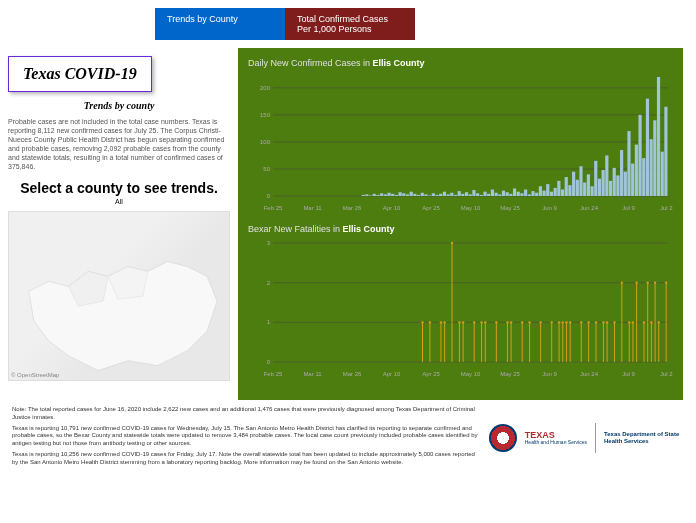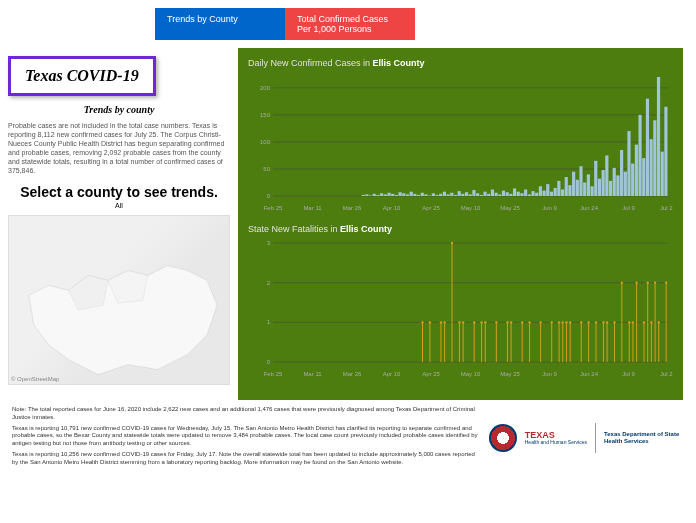--- a/index.html
+++ b/index.html
@@ -1,23 +1,23 @@
 <!DOCTYPE html>
 <html><head>
 <meta charset="utf-8">
 <style>
 * { margin: 0; padding: 0; box-sizing: border-box; }
 body { font-family: Arial, sans-serif; width: 696px; height: 523px; background: #fff; overflow: hidden; }
 .tabs { display: flex; margin-left: 155px; margin-top: 8px; }
 .tab { padding: 6px 12px; font-size: 9px; color: #fff; width: 130px; }
 .tab-active { background: #0066cc; }
-.tab-inactive { background: #ef4444; }
+.tab-inactive { background: #7f1d1d; }
 .main { display: flex; margin-top: 8px; }
 .left { width: 238px; padding: 8px; }
-.title-box { background: #fff; border: 3px solid #6d28d9; padding: 8px 14px; font-size: 16px; font-weight: bold; font-style: italic; box-shadow: 2px 2px 4px rgba(0,0,0,0.3); margin-bottom: 8px; display: inline-block; font-family: Georgia, serif; }
+.title-box { background: #fff; border: 1px solid #6d28d9; padding: 8px 14px; font-size: 16px; font-weight: bold; font-style: italic; box-shadow: 2px 2px 4px rgba(0,0,0,0.3); margin-bottom: 8px; display: inline-block; font-family: Georgia, serif; }
 .subtitle { font-style: italic; font-weight: bold; font-size: 10px; text-align: center; margin-bottom: 6px; font-family: Georgia, serif; }
 .desc { font-size: 7px; color: #555; line-height: 1.3; margin-bottom: 8px; }
 .select-label { font-size: 14px; font-weight: bold; text-align: center; margin-bottom: 2px; }
 .select-val { font-size: 7px; text-align: center; margin-bottom: 6px; }
 .map { width: 222px; height: 170px; background: linear-gradient(135deg, #f0f0f0 40%, #e8e8e8 60%); position: relative; border: 1px solid #ddd; }
 .map-attrib { position: absolute; bottom: 2px; left: 2px; font-size: 6px; color: #888; }
 .right { width: 445px; background: #4d7c0f; padding: 10px; }
 .chart-title { color: #e0e0e0; font-size: 9px; margin-bottom: 4px; }
 .chart-title .county { color: #fff; font-weight: bold; }
 .chart { position: relative; height: 142px; margin-bottom: 10px; }
@@ -193,21 +193,21 @@
           <rect class="bar-cases" x="394.1588785046729" y="86.13636363636364" width="3.191588785046729" height="37.86363636363636"></rect>
           <rect class="bar-cases" x="397.85046728971963" y="26.636363636363626" width="3.191588785046729" height="97.36363636363637"></rect>
           <rect class="bar-cases" x="401.5420560747663" y="67.20454545454545" width="3.191588785046729" height="56.79545454545455"></rect>
           <rect class="bar-cases" x="405.23364485981307" y="48.27272727272728" width="3.191588785046729" height="75.72727272727272"></rect>
           <rect class="bar-cases" x="408.9252336448598" y="5" width="3.191588785046729" height="119"></rect>
           <rect class="bar-cases" x="412.6168224299065" y="79.64545454545454" width="3.191588785046729" height="44.35454545454546"></rect>
           <rect class="bar-cases" x="416.30841121495325" y="34.75" width="3.191588785046729" height="89.25"></rect>
         </svg>
     </div>
     <div class="chart-title">
-      <span>State New Fatalities in </span><span class="county">Ellis County</span>
+      <span>Bexar New Fatalities in </span><span class="county">Ellis County</span>
     </div>
     <div class="chart">
       <svg viewBox="0 0 425 142" id="chart2-svg">
           <line class="grid-line" x1="25" y1="124" x2="420" y2="124"></line>
           <text class="axis-text" x="22" y="126" text-anchor="end">0</text>
           <line class="grid-line" x1="25" y1="84.33333333333334" x2="420" y2="84.33333333333334"></line>
           <text class="axis-text" x="22" y="86.33333333333334" text-anchor="end">1</text>
           <line class="grid-line" x1="25" y1="44.66666666666667" x2="420" y2="44.66666666666667"></line>
           <text class="axis-text" x="22" y="46.66666666666667" text-anchor="end">2</text>
           <line class="grid-line" x1="25" y1="5" x2="420" y2="5"></line>

